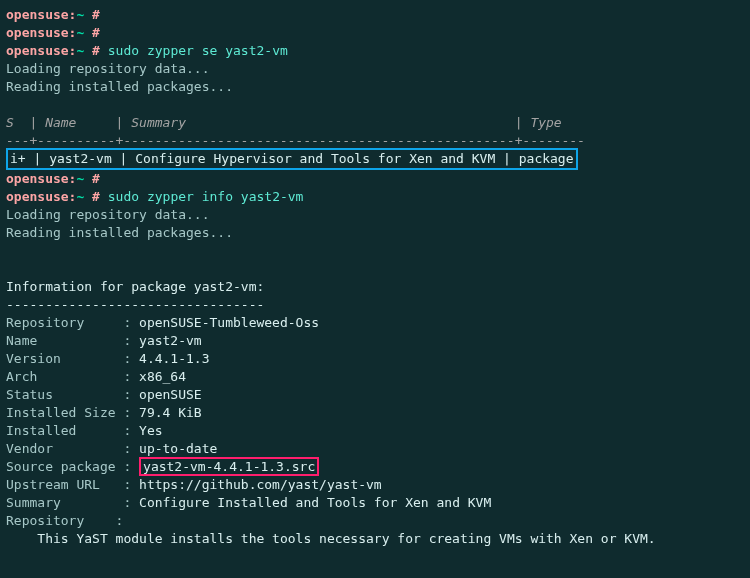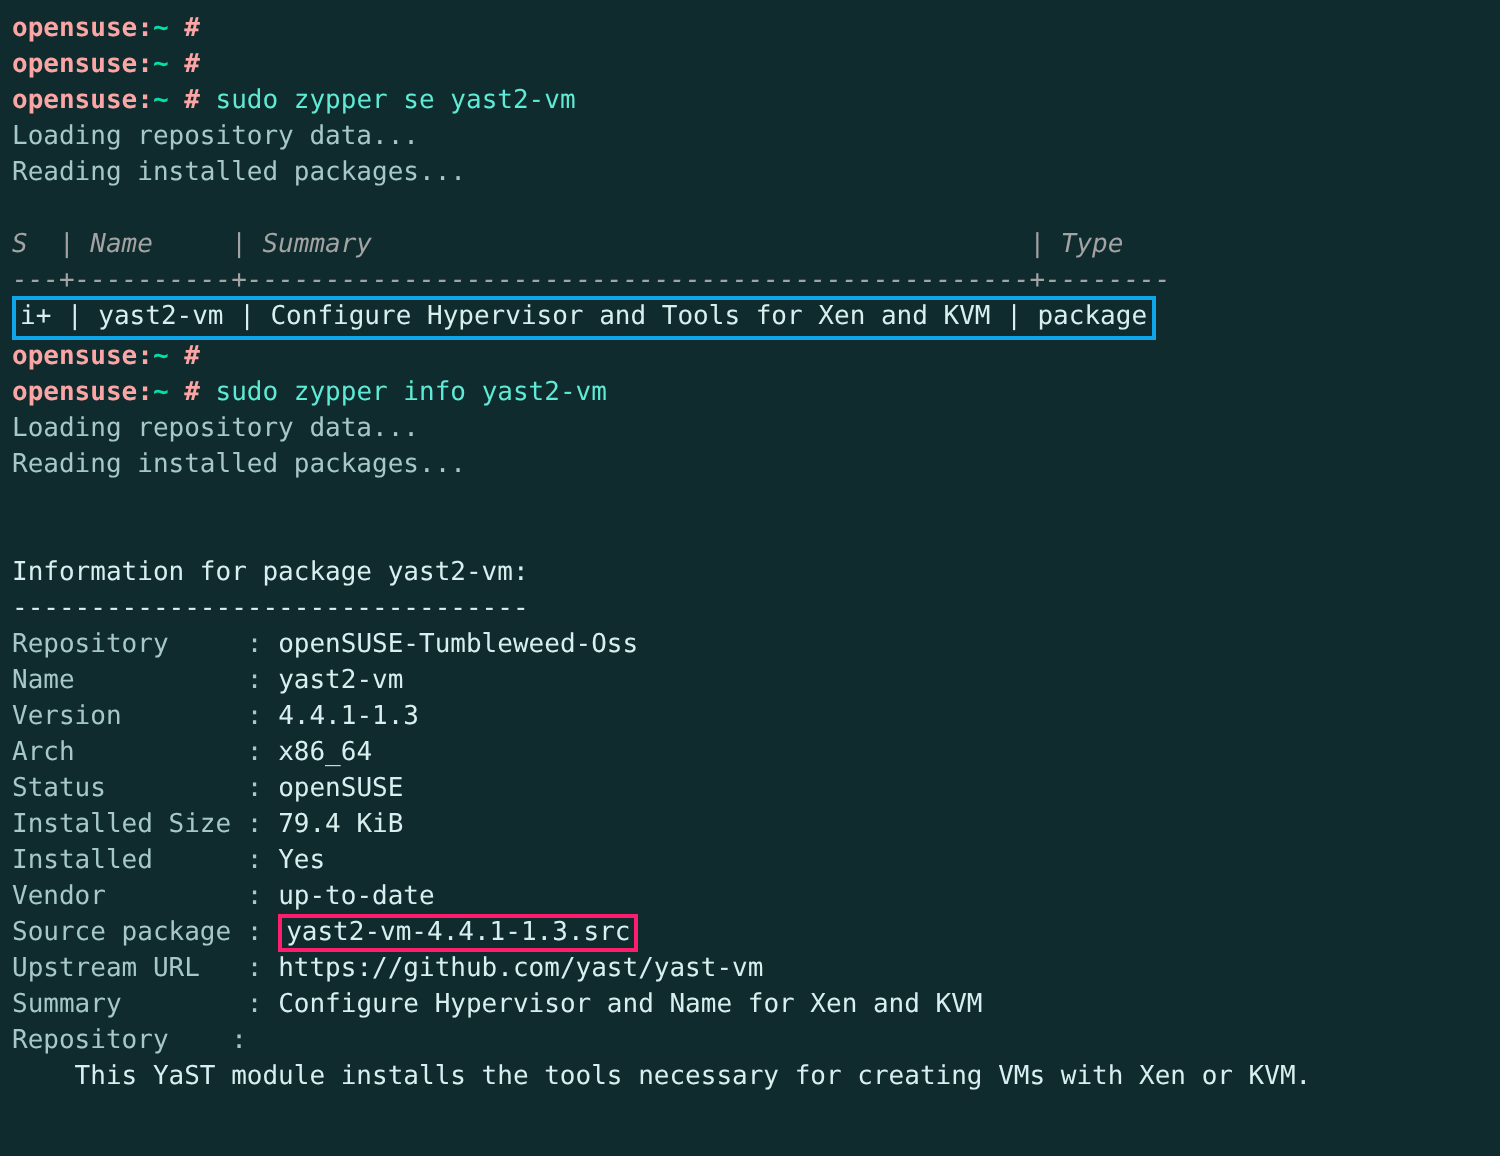--- a/index.html
+++ b/index.html
@@ -63,17 +63,17 @@
 <span>Repository     :</span> <span class="w">openSUSE-Tumbleweed-Oss</span>
 <span>Name           :</span> <span class="w">yast2-vm</span>
 <span>Version        :</span> <span class="w">4.4.1-1.3</span>
 <span>Arch           :</span> <span class="w">x86_64</span>
 <span>Status         :</span> <span class="w">openSUSE</span>
 <span>Installed Size :</span> <span class="w">79.4 KiB</span>
 <span>Installed      :</span> <span class="w">Yes</span>
 <span>Vendor         :</span> <span class="w">up-to-date</span>
 <span>Source package :</span> <span class="inline-hl w">yast2-vm-4.4.1-1.3.src</span>
 <span>Upstream URL   :</span> <span class="w">https://github.com/yast/yast-vm</span>
-<span>Summary        :</span> <span class="w">Configure Hypervisor and Name for Xen and KVM</span>
+<span>Summary        :</span> <span class="w">Configure Installed and Tools for Xen and KVM</span>
 <span>Repository    :</span>
 <span class="w">    This YaST module installs the tools necessary for creating VMs with Xen or KVM.</span>
 
 <span class="host">opensuse:</span><span class="path">~</span><span class="host"> #</span> <span class="cursor"></span></pre>
 
 </body></html>

